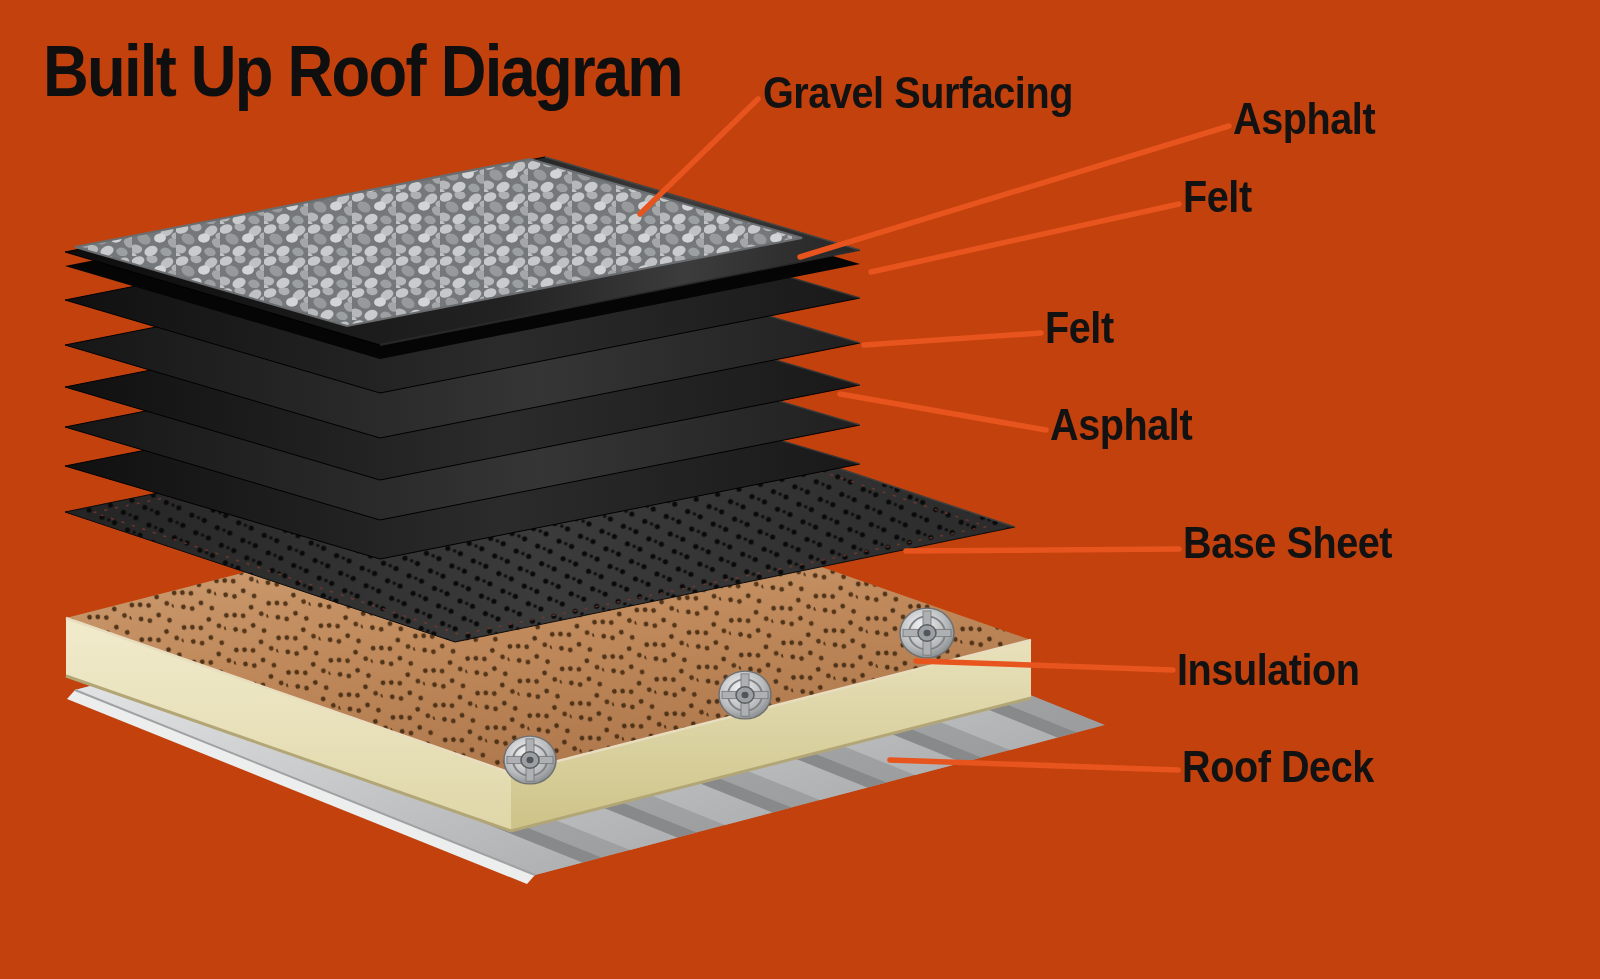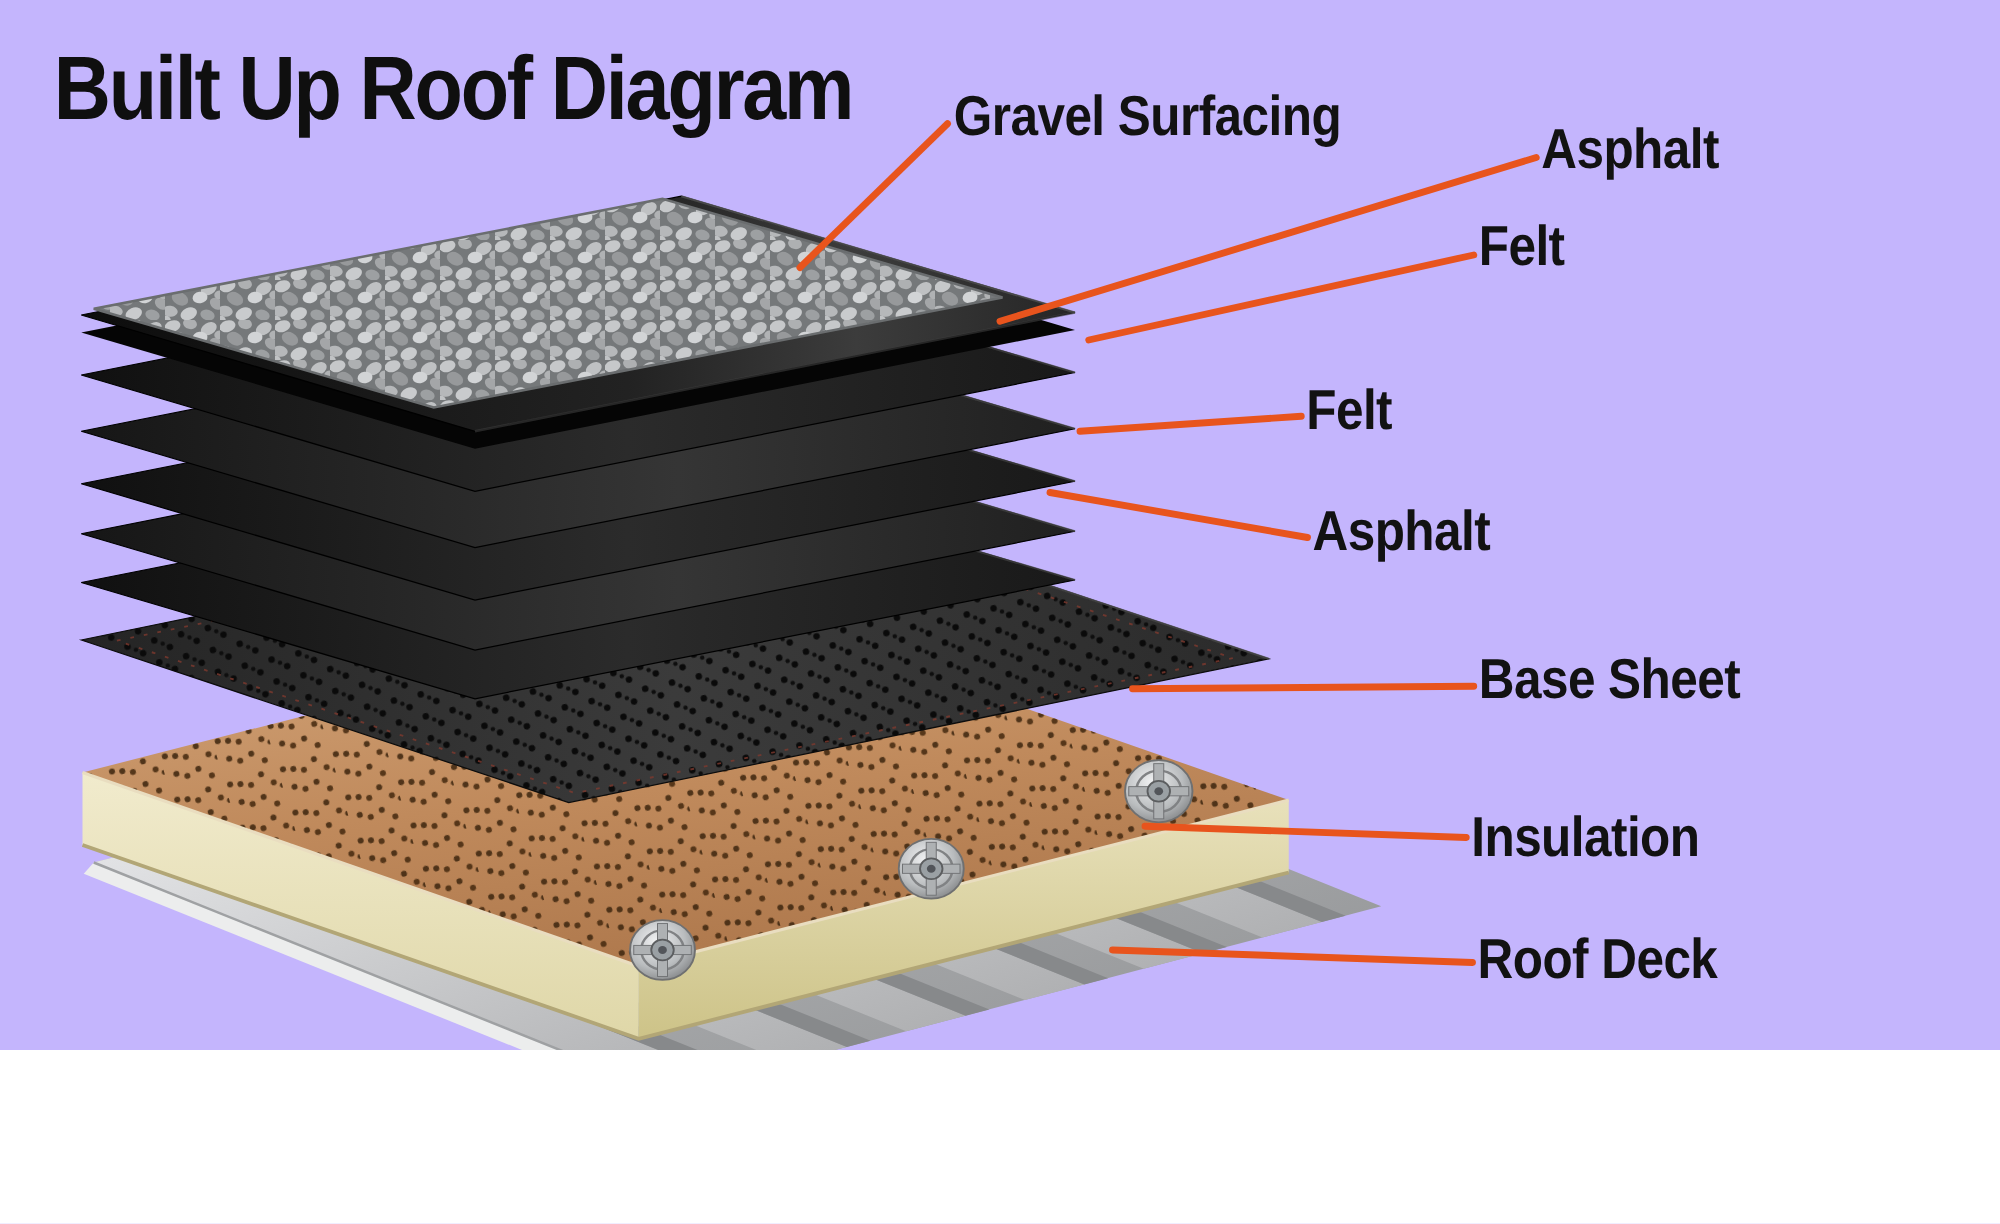--- a/index.html
+++ b/index.html
@@ -1,17 +1,17 @@
 <!DOCTYPE html>
 <html><head>
 <meta charset="utf-8">
 <style>
   html,body{margin:0;padding:0;background:#ffffff;}
   .page{
-    position:relative;width:1600px;height:840px;background:#c4b5fd;overflow:hidden;
+    position:relative;width:1600px;height:979px;background:#c2410c;overflow:hidden;
     font-family:"Liberation Sans", sans-serif;
   }
   .title{
     position:absolute;left:43px;top:34px;margin:0;
     font-size:72px;line-height:1.05;font-weight:700;color:#0f0f0f;
     letter-spacing:-2px;white-space:nowrap;
     transform:scaleX(0.88);transform-origin:0 0;
   }
   .art{position:absolute;left:0;top:0;width:1600px;height:979px;}
   .lbl{

